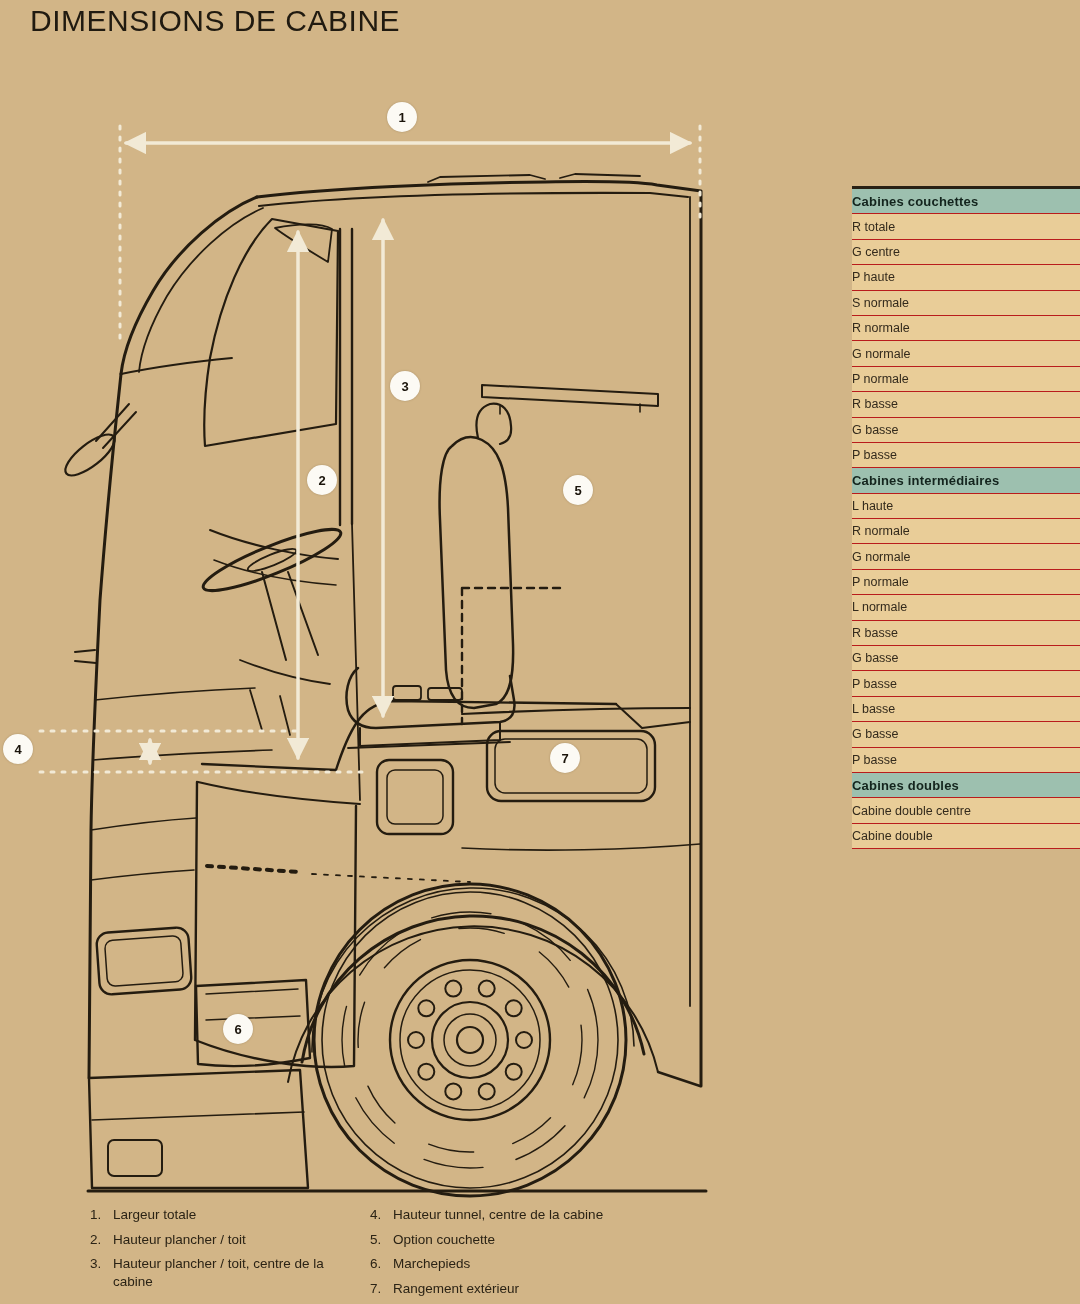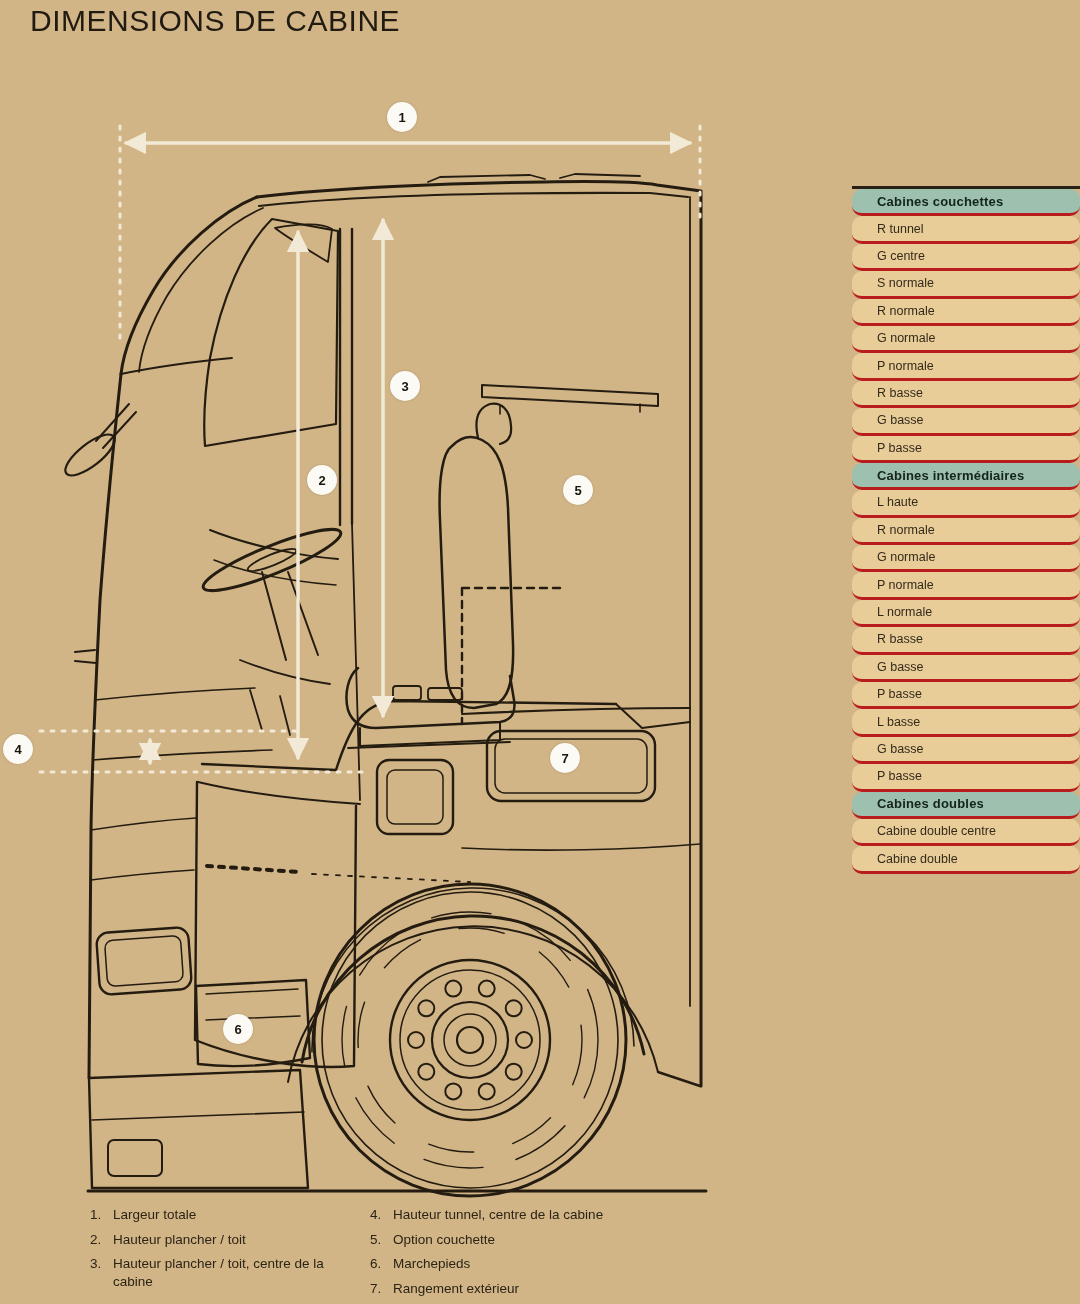--- a/index.html
+++ b/index.html
@@ -23,24 +23,24 @@
     display:flex;align-items:center;justify-content:center;
     font-size:13px;font-weight:bold;color:#1a140b;
     box-shadow:0 0 2px rgba(90,70,40,.35);
   }
 
   .spec-table{
     position:absolute;left:852px;top:186px;right:0;
     border-top:3px solid #292115;
   }
   .t-head,.t-row{
-    height:24.4px;border-bottom:3px solid #b91c1c;
+    height:24.4px;border-bottom:1px solid #b91c1c;
     display:flex;align-items:center;
-    padding-left:25px;
-    white-space:nowrap;overflow:hidden;border-radius:10px;
+    padding-left:0;
+    white-space:nowrap;overflow:hidden;
   }
   .t-head{
     background:#9dc0af;
     font-size:13px;font-weight:bold;color:#13241d;
     letter-spacing:0.2px;
   }
   .t-row{
     background:#e9cd98;
     font-size:12.5px;color:#332a1c;
   }
@@ -188,22 +188,23 @@
   <div class="callout" style="left:402px;top:117px">1</div>
   <div class="callout" style="left:322px;top:480px">2</div>
   <div class="callout" style="left:405px;top:386px">3</div>
   <div class="callout" style="left:18px;top:749px">4</div>
   <div class="callout" style="left:578px;top:490px">5</div>
   <div class="callout" style="left:238px;top:1029px">6</div>
   <div class="callout" style="left:565px;top:758px">7</div>
 
   <div class="spec-table">
     <div class="t-head">Cabines couchettes</div>
-    <div class="t-row">R tunnel</div>
+    <div class="t-row">R totale</div>
     <div class="t-row">G centre</div>
+    <div class="t-row">P haute</div>
     <div class="t-row">S normale</div>
     <div class="t-row">R normale</div>
     <div class="t-row">G normale</div>
     <div class="t-row">P normale</div>
     <div class="t-row">R basse</div>
     <div class="t-row">G basse</div>
     <div class="t-row">P basse</div>
 
     <div class="t-head">Cabines intermédiaires</div>
     <div class="t-row">L haute</div>

